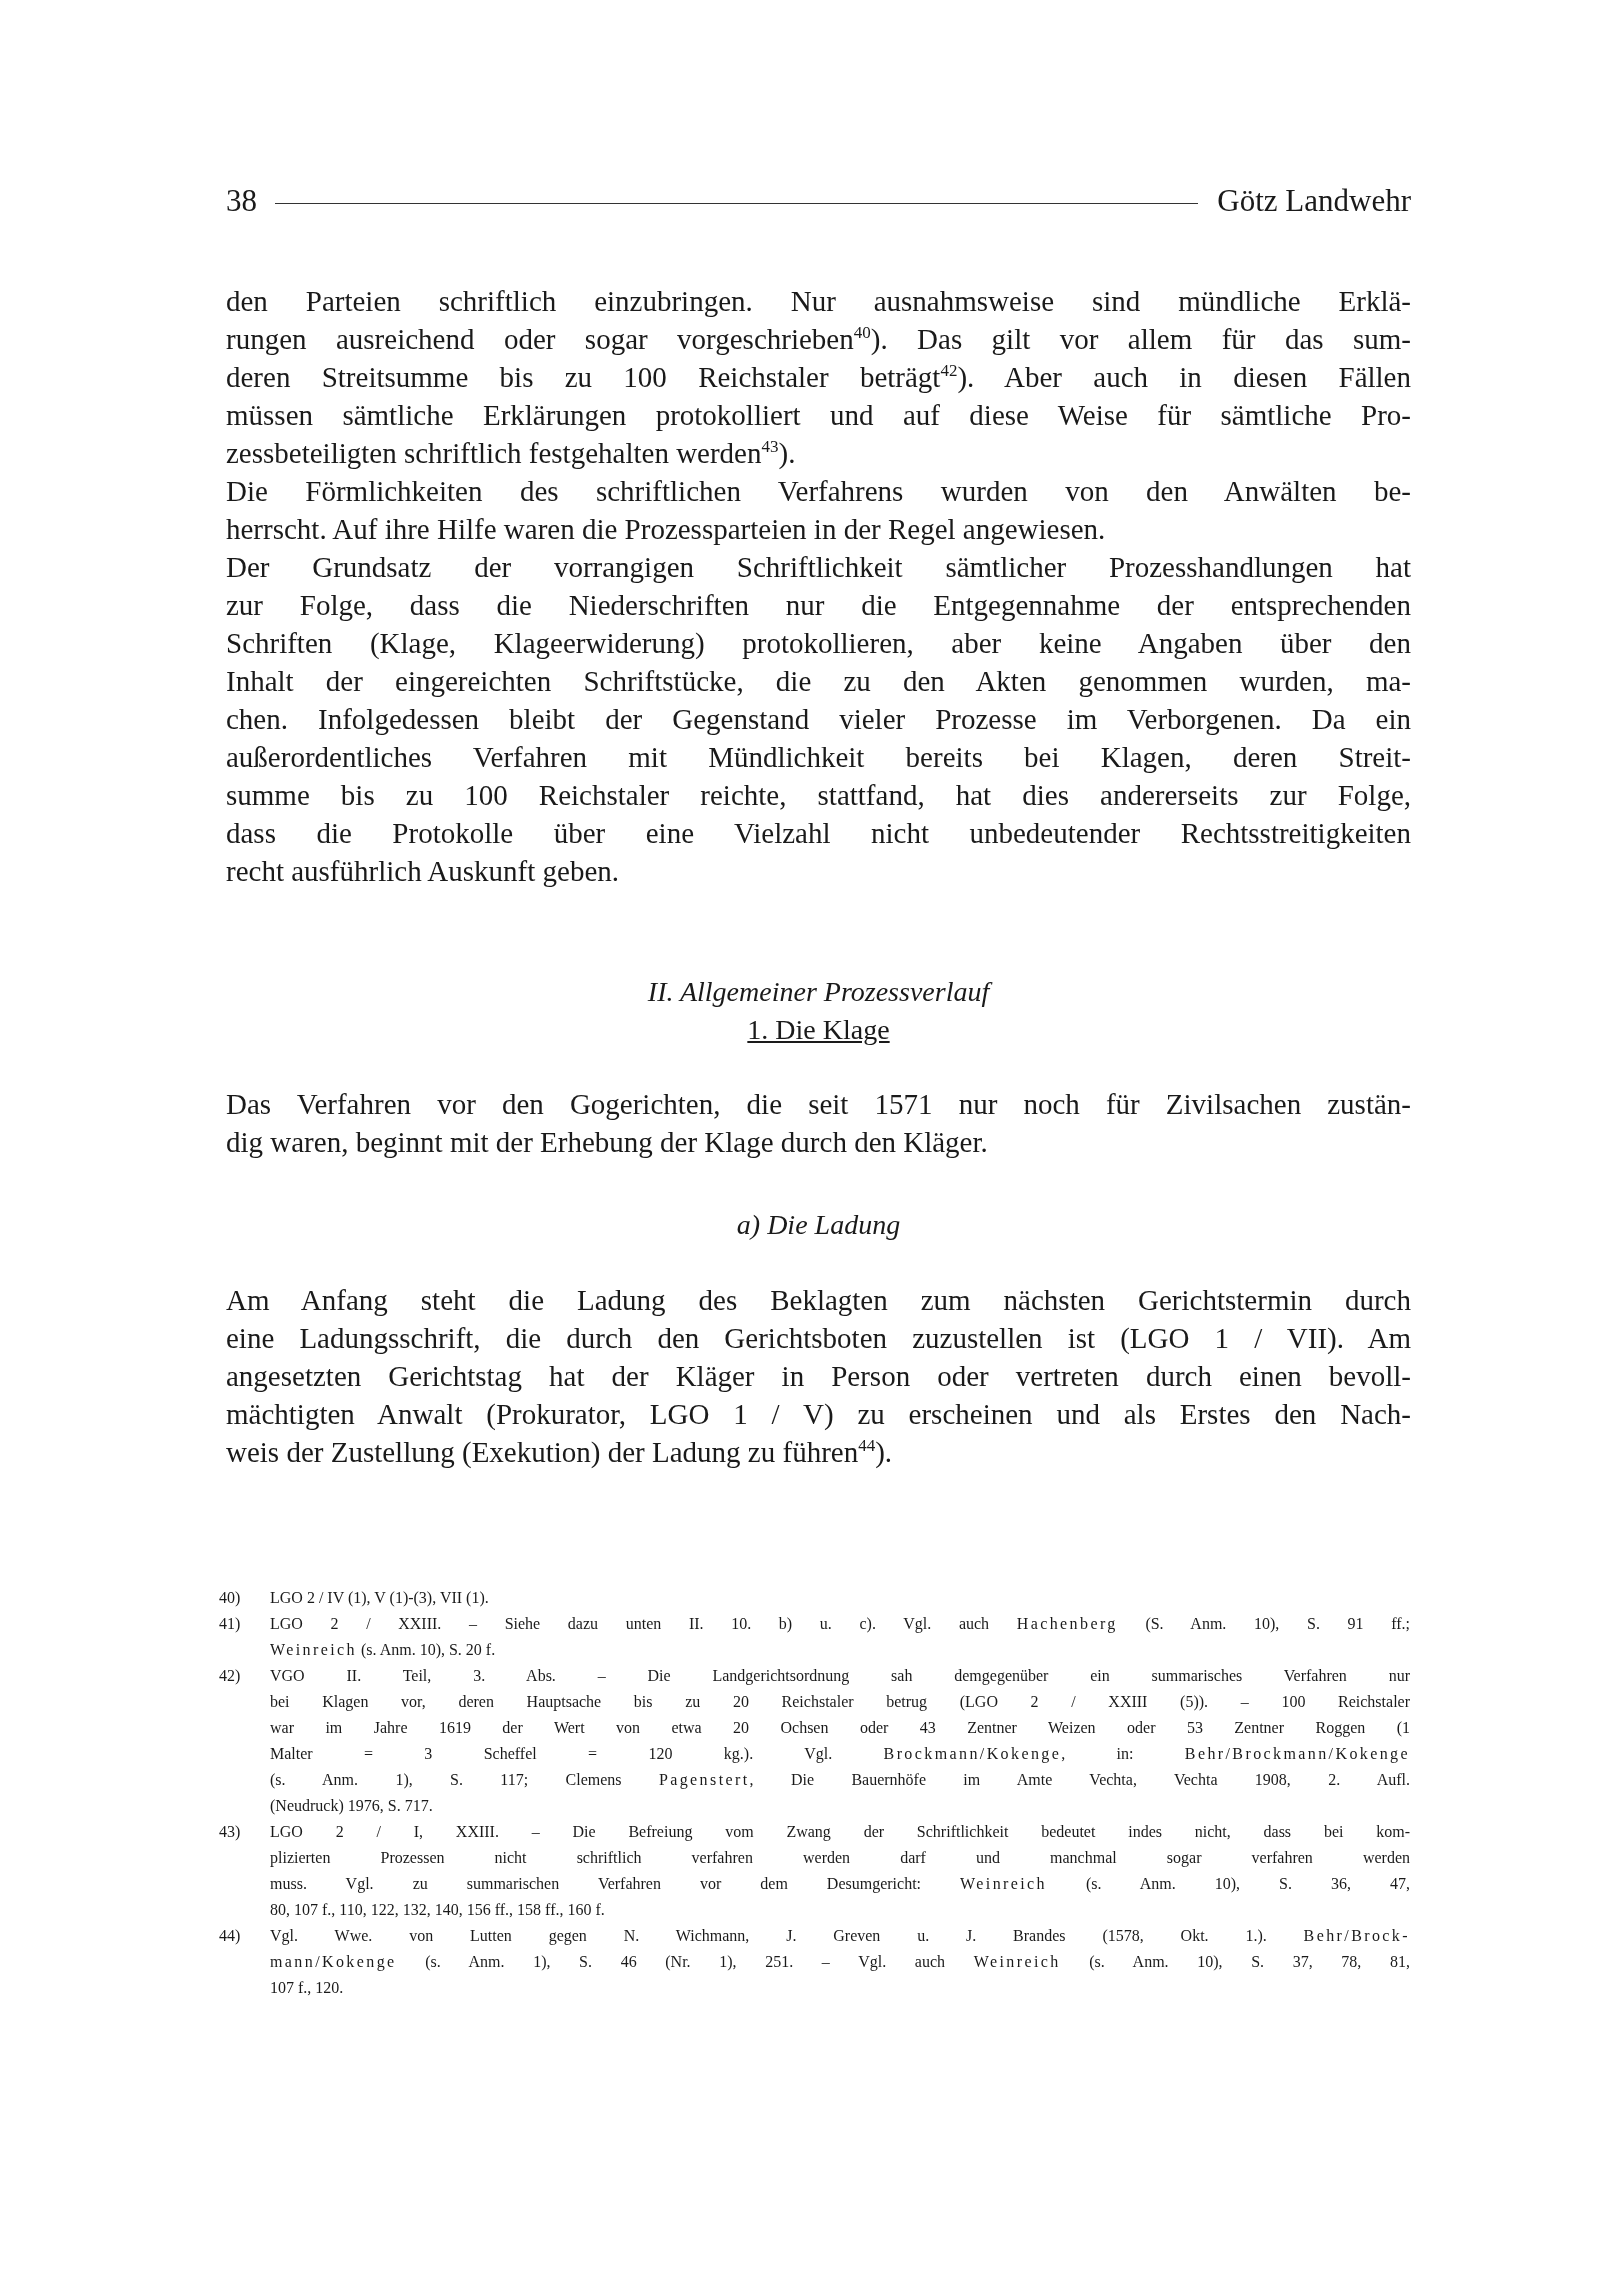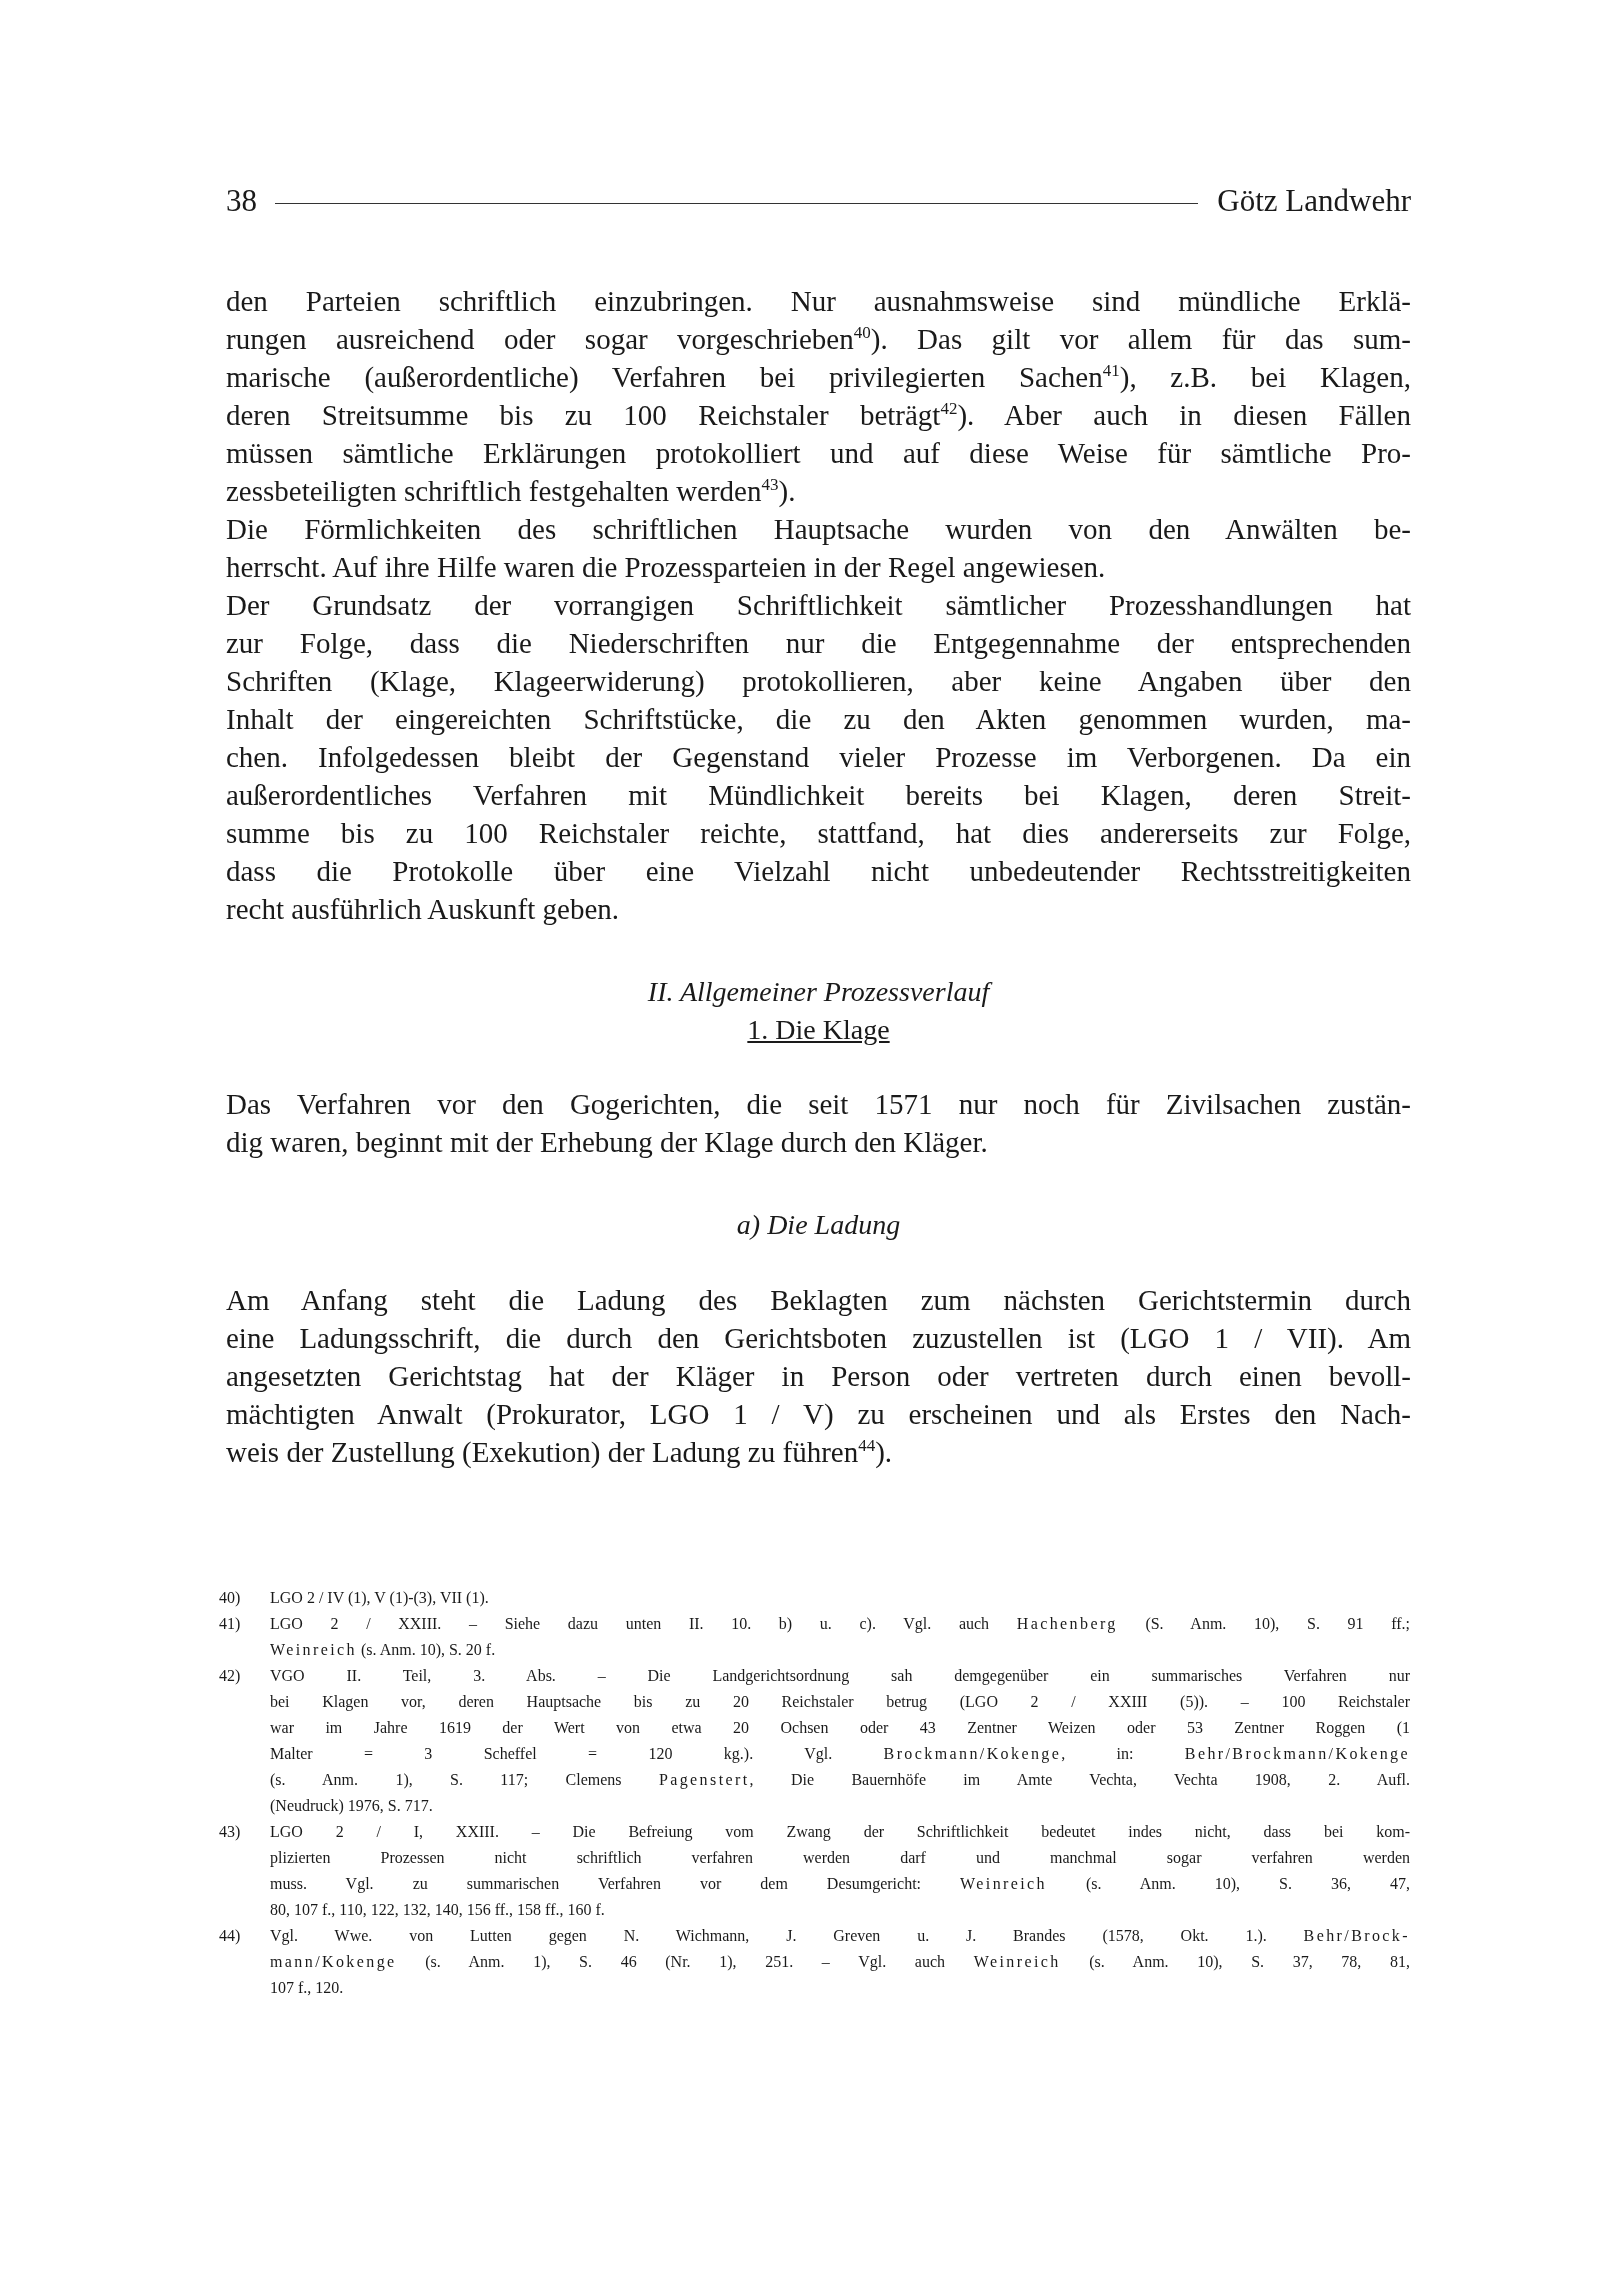--- a/index.html
+++ b/index.html
@@ -36,26 +36,25 @@
 
   <div class="running-head">
     <span class="pnum">38</span>
     <span class="rule"></span>
     <span class="author">Götz Landwehr</span>
   </div>
 
   <div class="body-text" style="top:266px;">
     <span class="line"><span>den Parteien schriftlich einzubringen. Nur ausnahmsweise sind mündliche Erklä-</span></span>
     <span class="line"><span>rungen ausreichend oder sogar vorgeschrieben</span><sup>40</sup><span>). Das gilt vor allem für das sum-</span></span>
-    <span class="line"><span>marische (außerordentliche) Verfahren bei privilegierten Sachen</span><sup>41</sup><span>), z.B. bei Klagen,</span></span>
     <span class="line"><span>deren Streitsumme bis zu 100 Reichstaler beträgt</span><sup>42</sup><span>). Aber auch in diesen Fällen</span></span>
     <span class="line"><span>müssen sämtliche Erklärungen protokolliert und auf diese Weise für sämtliche Pro-</span></span>
     <span class="line last"><span>zessbeteiligten schriftlich festgehalten werden</span><sup>43</sup><span>).</span></span>
 
-    <span class="line"><span>Die Förmlichkeiten des schriftlichen Hauptsache wurden von den Anwälten be-</span></span>
+    <span class="line"><span>Die Förmlichkeiten des schriftlichen Verfahrens wurden von den Anwälten be-</span></span>
     <span class="line last"><span>herrscht. Auf ihre Hilfe waren die Prozessparteien in der Regel angewiesen.</span></span>
 
     <span class="line"><span>Der Grundsatz der vorrangigen Schriftlichkeit sämtlicher Prozesshandlungen hat</span></span>
     <span class="line"><span>zur Folge, dass die Niederschriften nur die Entgegennahme der entsprechenden</span></span>
     <span class="line"><span>Schriften (Klage, Klageerwiderung) protokollieren, aber keine Angaben über den</span></span>
     <span class="line"><span>Inhalt der eingereichten Schriftstücke, die zu den Akten genommen wurden, ma-</span></span>
     <span class="line"><span>chen. Infolgedessen bleibt der Gegenstand vieler Prozesse im Verborgenen. Da ein</span></span>
     <span class="line"><span>außerordentliches Verfahren mit Mündlichkeit bereits bei Klagen, deren Streit-</span></span>
     <span class="line"><span>summe bis zu 100 Reichstaler reichte, stattfand, hat dies andererseits zur Folge,</span></span>
     <span class="line"><span>dass die Protokolle über eine Vielzahl nicht unbedeutender Rechtsstreitigkeiten</span></span>

